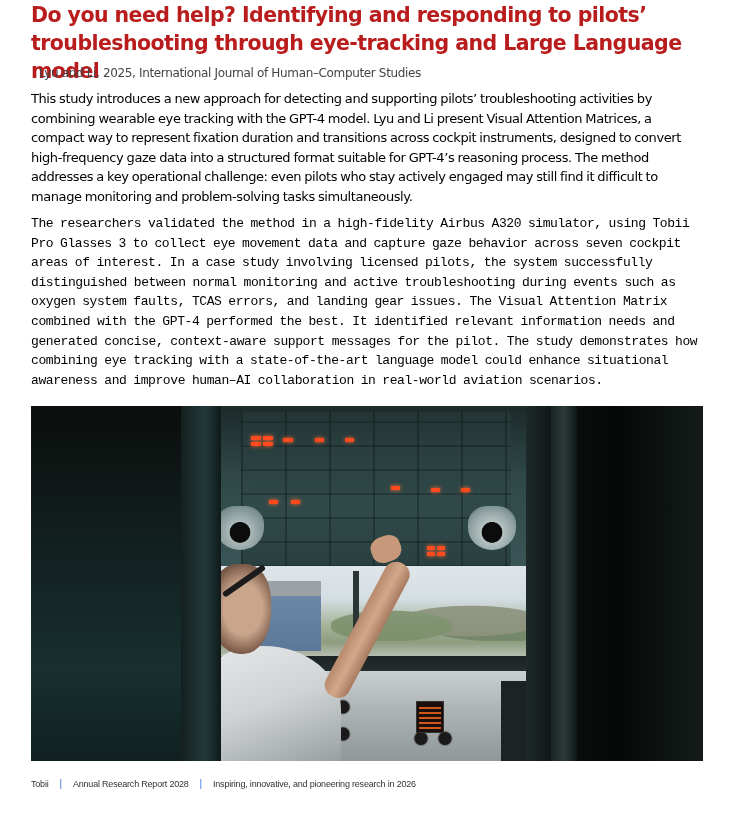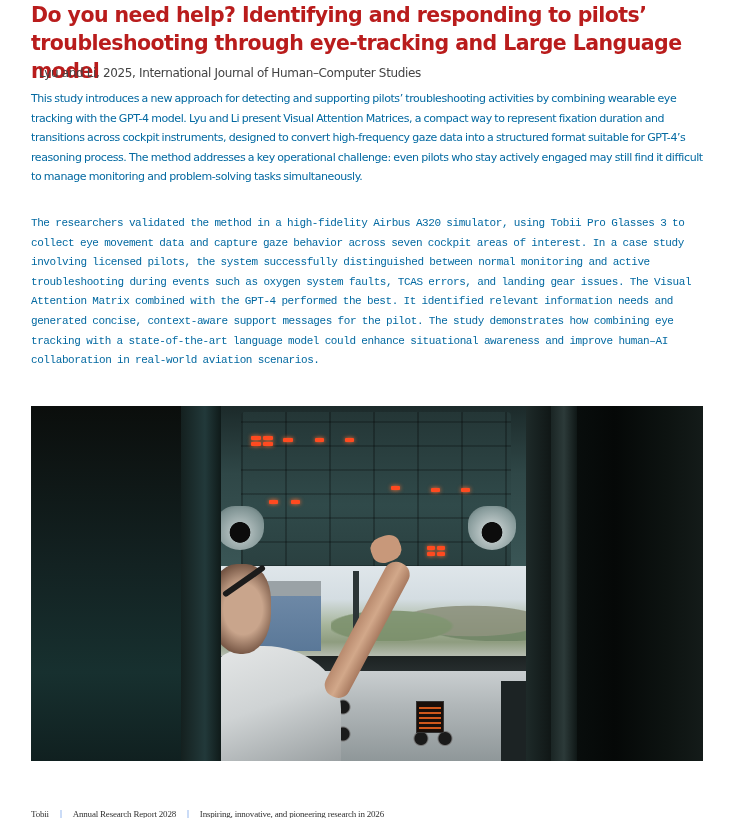--- a/index.html
+++ b/index.html
@@ -10,22 +10,22 @@
     font-family: "DejaVu Sans", sans-serif; font-weight: bold;
     font-size: 20.5px; line-height: 28px; color: #b91c1c; letter-spacing: -0.55px;
   }
   .byline {
     position: absolute; left: 31px; top: 58px; margin: 8px;
     font-family: "DejaVu Sans", sans-serif; font-size: 12px; color: #444;
     letter-spacing: -0.35px;
   }
   .body-text {
     position: absolute; left: 31px; width: 675px; margin: 0;
-    font-family: "DejaVu Sans", sans-serif; font-size: 11px; line-height: 19.6px;
-    color: #0369a1; letter-spacing: -0.42px; word-spacing: -0.5px;
+    font-family: "DejaVu Sans", sans-serif; font-size: 13px; line-height: 19.6px;
+    color: #000000; letter-spacing: -0.42px; word-spacing: -0.5px;
   }
   #p1 { top: 89px; }
   #p2 { top: 214px; font-family: Liberation Mono, monospace; }
 
   
   .photo {
     position: absolute; left: 31px; top: 406px; width: 672px; height: 355px;
     overflow: hidden; background: #0d1414;
   }
   .photo .layer { position: absolute; }
@@ -86,22 +86,22 @@
   .ph-hand { left: 340px; top: 130px; width: 30px; height: 26px; border-radius: 40%;
     background: #c8987a; transform: rotate(-20deg); }
   .ph-shirt { left: 170px; top: 240px; width: 140px; height: 115px;
     border-radius: 40% 55% 0 0;
     background: linear-gradient(160deg, #e6e8e8 0%, #cfd3d4 50%, #9aa0a2 100%); }
   .ph-seat { left: 150px; top: 250px; width: 60px; height: 105px;
     background: linear-gradient(90deg, #0f1616, #243030 60%, #141c1c); }
 
   
   .footer {
-    position: absolute; left: 31px; top: 808px; display: flex; align-items: center;
-    font-family: Liberation Serif, serif; font-size: 9px; color: #333; letter-spacing: -0.2px;
+    position: absolute; left: 31px; top: 778px; display: flex; align-items: center;
+    font-family: Liberation Sans, sans-serif; font-size: 9px; color: #333; letter-spacing: -0.2px;
   }
   .footer .sep { color: #3d7be0; margin: 0 11px; font-size: 10px; }
 </style>
 </head>
 <body>
 
 <h1 class="title">Do you need help? Identifying and responding to pilots’ troubleshooting through eye-tracking and Large Language model</h1>
 <p class="byline">Lyu and Li, 2025, International Journal of Human–Computer Studies</p>
 
 <p class="body-text" id="p1">This study introduces a new approach for detecting and supporting pilots’ troubleshooting activities by combining wearable eye tracking with the GPT-4 model. Lyu and Li present Visual Attention Matrices, a compact way to represent fixation duration and transitions across cockpit instruments, designed to convert high-frequency gaze data into a structured format suitable for GPT-4’s reasoning process. The method addresses a key operational challenge: even pilots who stay actively engaged may still find it difficult to manage monitoring and problem-solving tasks simultaneously.</p>

